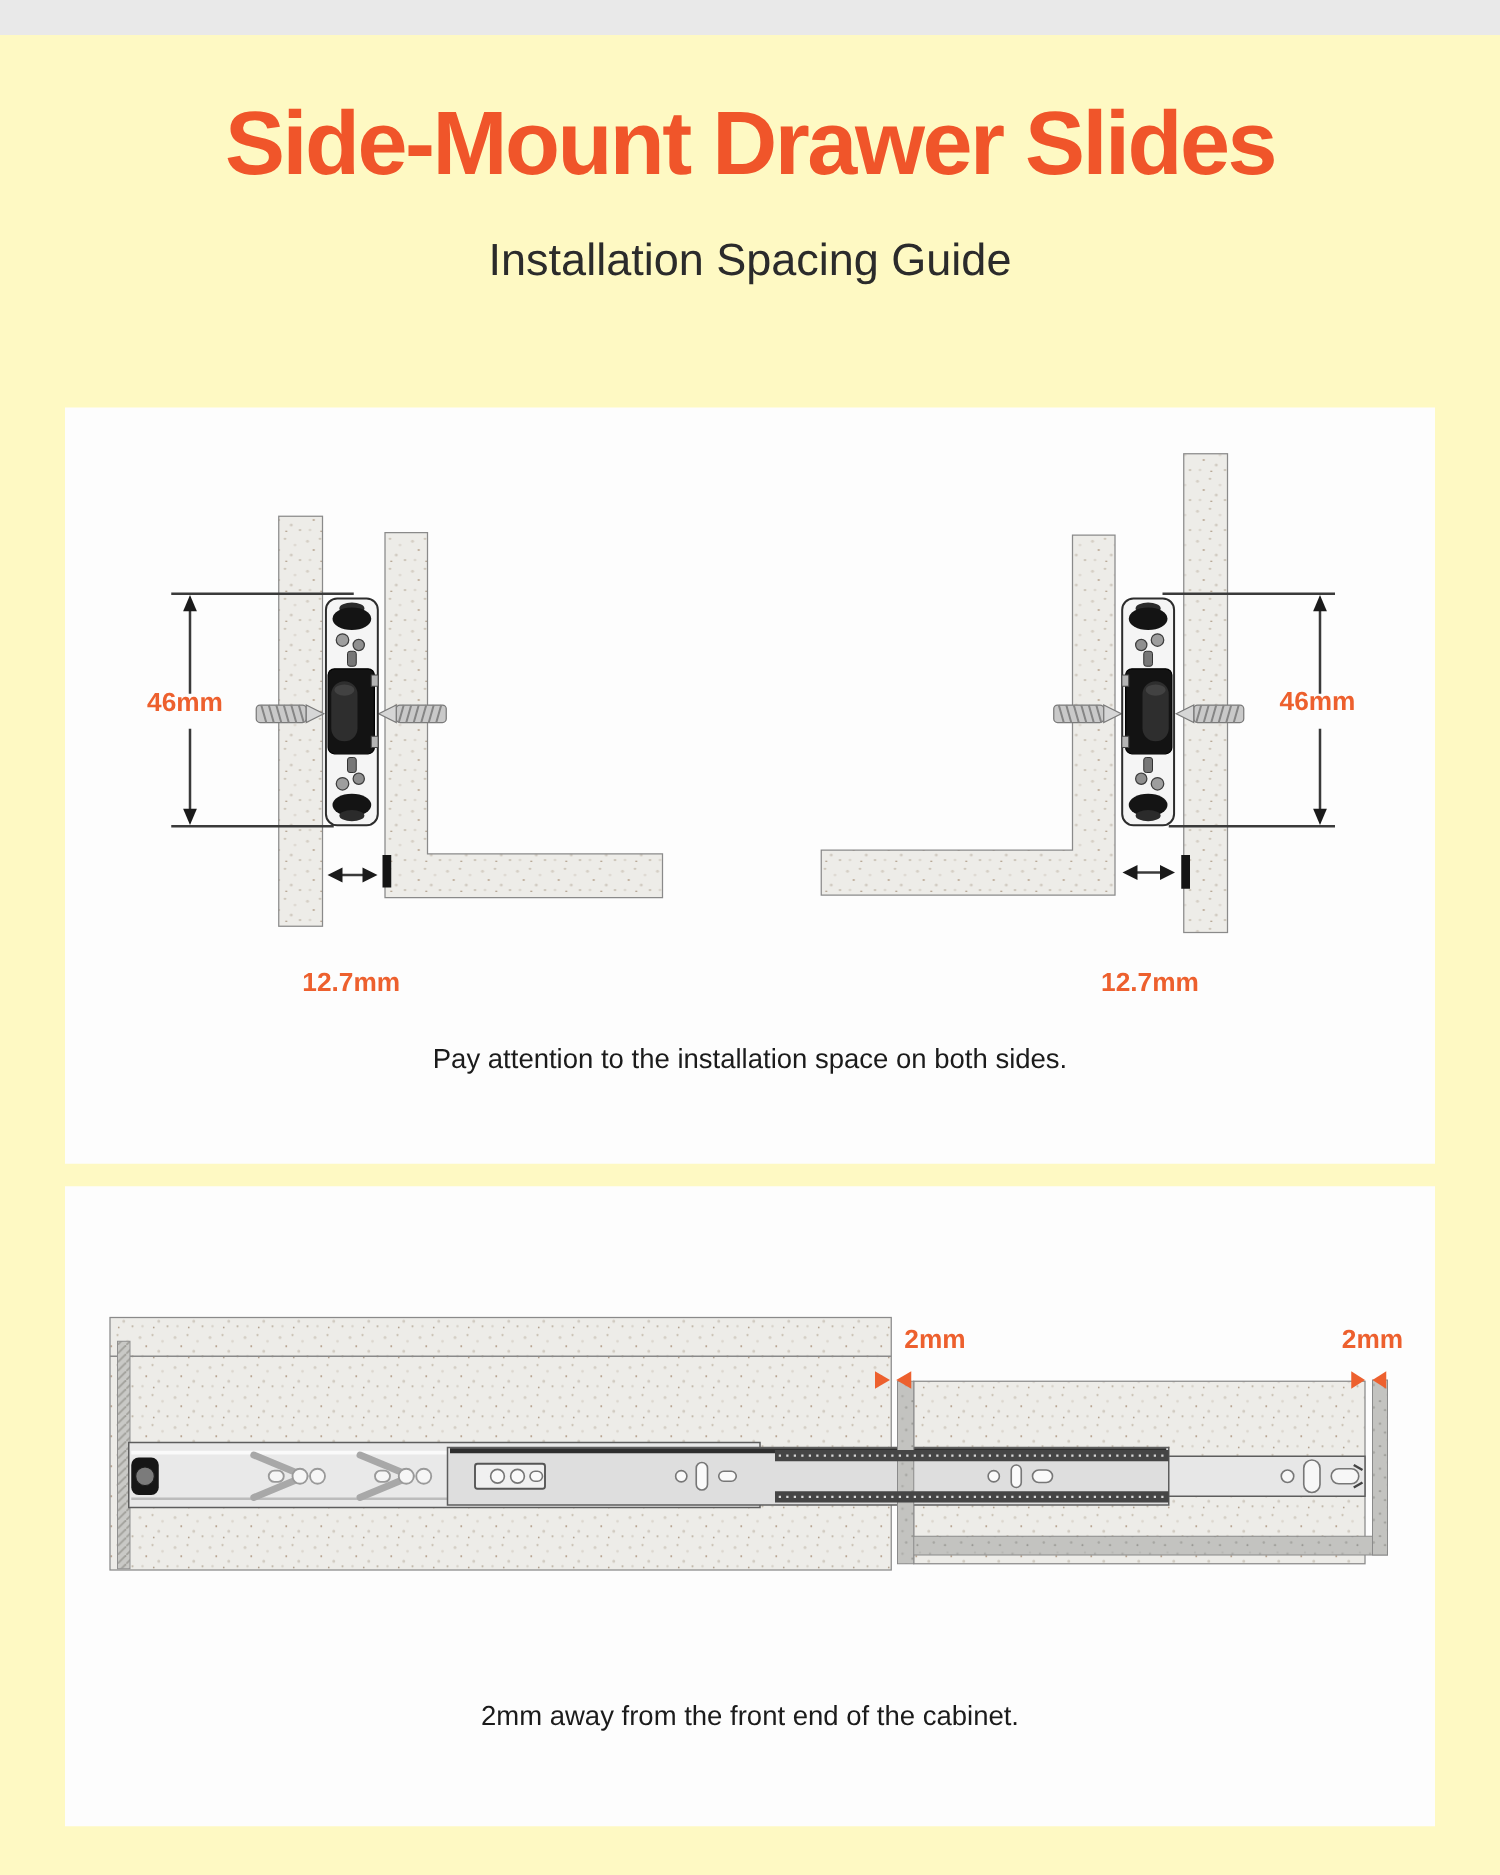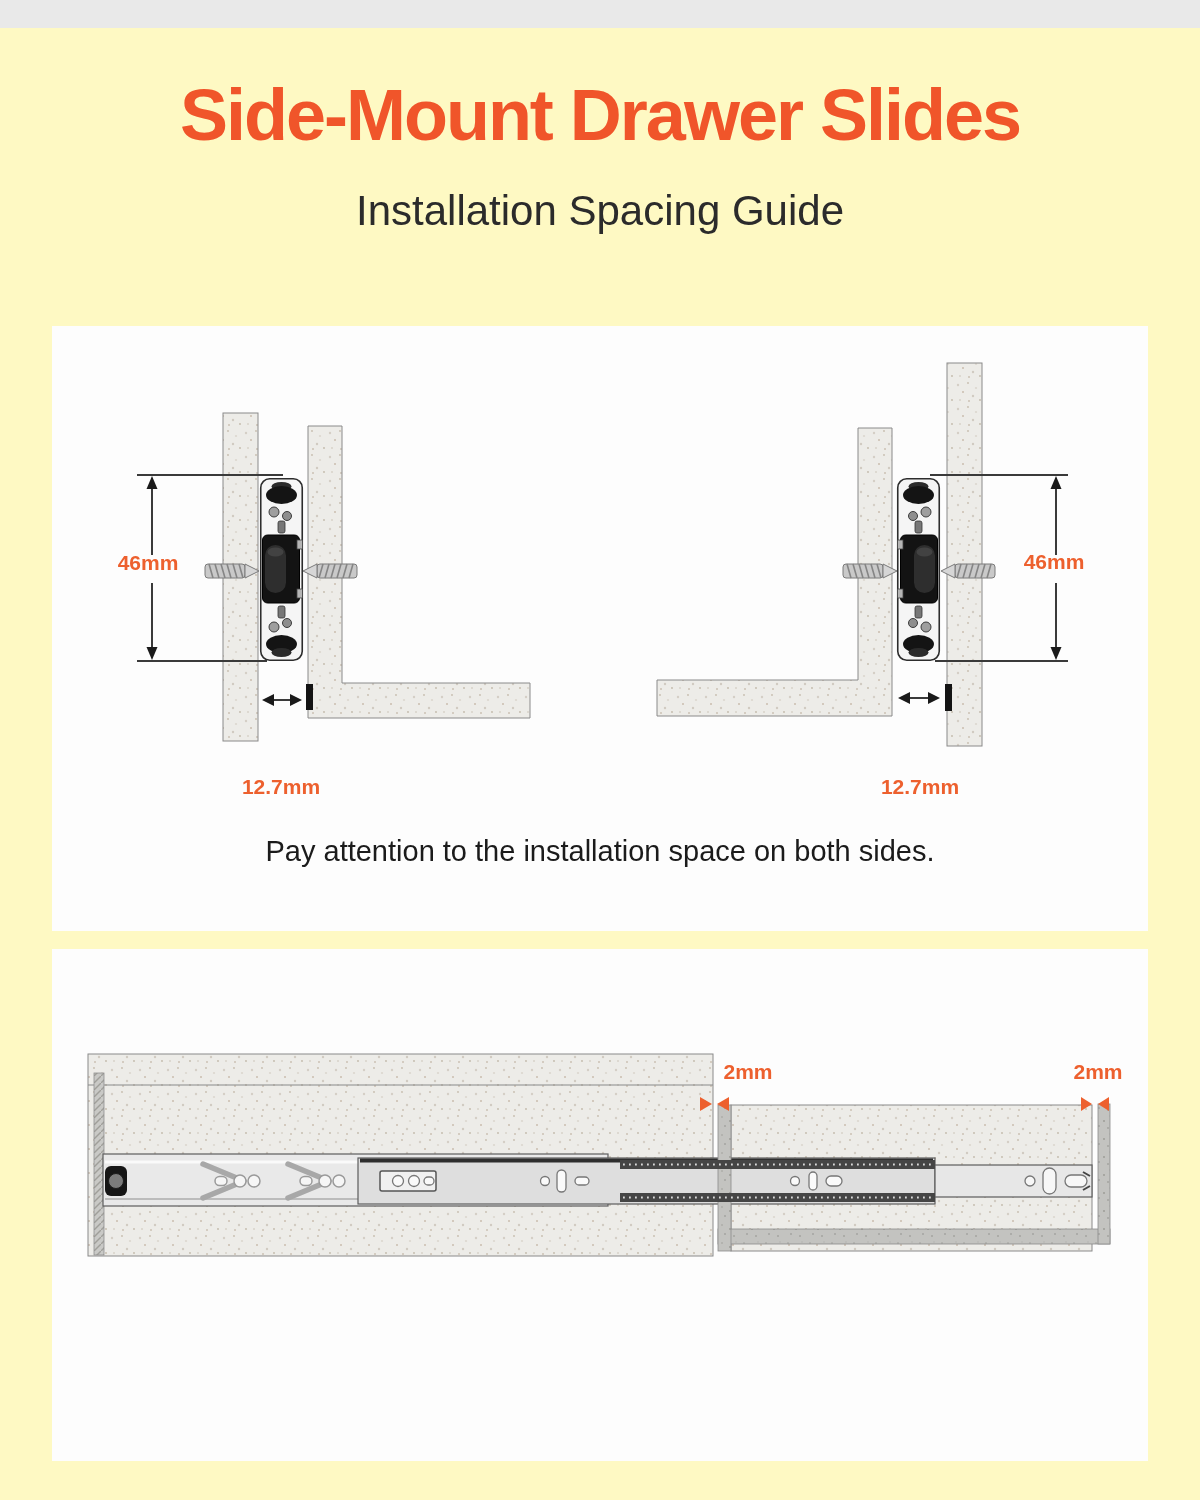--- a/index.html
+++ b/index.html
@@ -9,36 +9,36 @@
     font-family:Liberation Sans, sans-serif;
     margin-top:28px;
   }
   .page-title{
     position:absolute; top:46px; left:0; right:0;
     text-align:center; font-size:72px; font-weight:800;
     letter-spacing:-2px; color:#F0552A; line-height:1.15;
   }
   .page-subtitle{
     position:absolute; top:158px; left:0; right:0;
-    text-align:center; font-size:42px; font-weight:400;
+    text-align:center; font-size:36px; font-weight:400;
     color:#2b2b2b; line-height:1.2;
   }
   .panel{
     position:absolute; left:52px; width:1096px; background:#FDFDFD;
   }
   #panel-spacing{ top:298px; height:605px; }
   #panel-front-gap{ top:921px; height:512px; }
   .diagram-svg{ position:absolute; }
   .dim-label{
     position:absolute; text-align:center; font-weight:700;
     font-size:21px; color:#ED602E; line-height:1.0; white-space:nowrap;
   }
   .caption{
     position:absolute; left:0; right:0; text-align:center;
-    font-size:29px; color:#1b1b1b; line-height:1.25;
+    font-size:22px; color:#1b1b1b; line-height:1.25;
   }
 </style>
 </head>
 <body>
 
 <div class="page">
 
   <svg width="0" height="0" style="position:absolute" aria-hidden="true">
     <defs>
       <pattern id="spk" width="28" height="24" patternUnits="userSpaceOnUse">
@@ -217,15 +217,16 @@
         <polygon points="620,56 620,70 632,63"></polygon>
         <polygon points="649,56 649,70 637,63"></polygon>
         <polygon points="1001,56 1001,70 1012,63"></polygon>
         <polygon points="1029,56 1029,70 1018,63"></polygon>
       </g>
     </svg>
 
     <div class="dim-label" style="left:626px;top:112px;width:140px">2mm</div>
     <div class="dim-label" style="left:976px;top:112px;width:140px">2mm</div>
 
+    <div class="caption" style="top:410px">2mm away from the front end of the cabinet.</div>
   </section>
 
 </div>
 
 </body></html>

